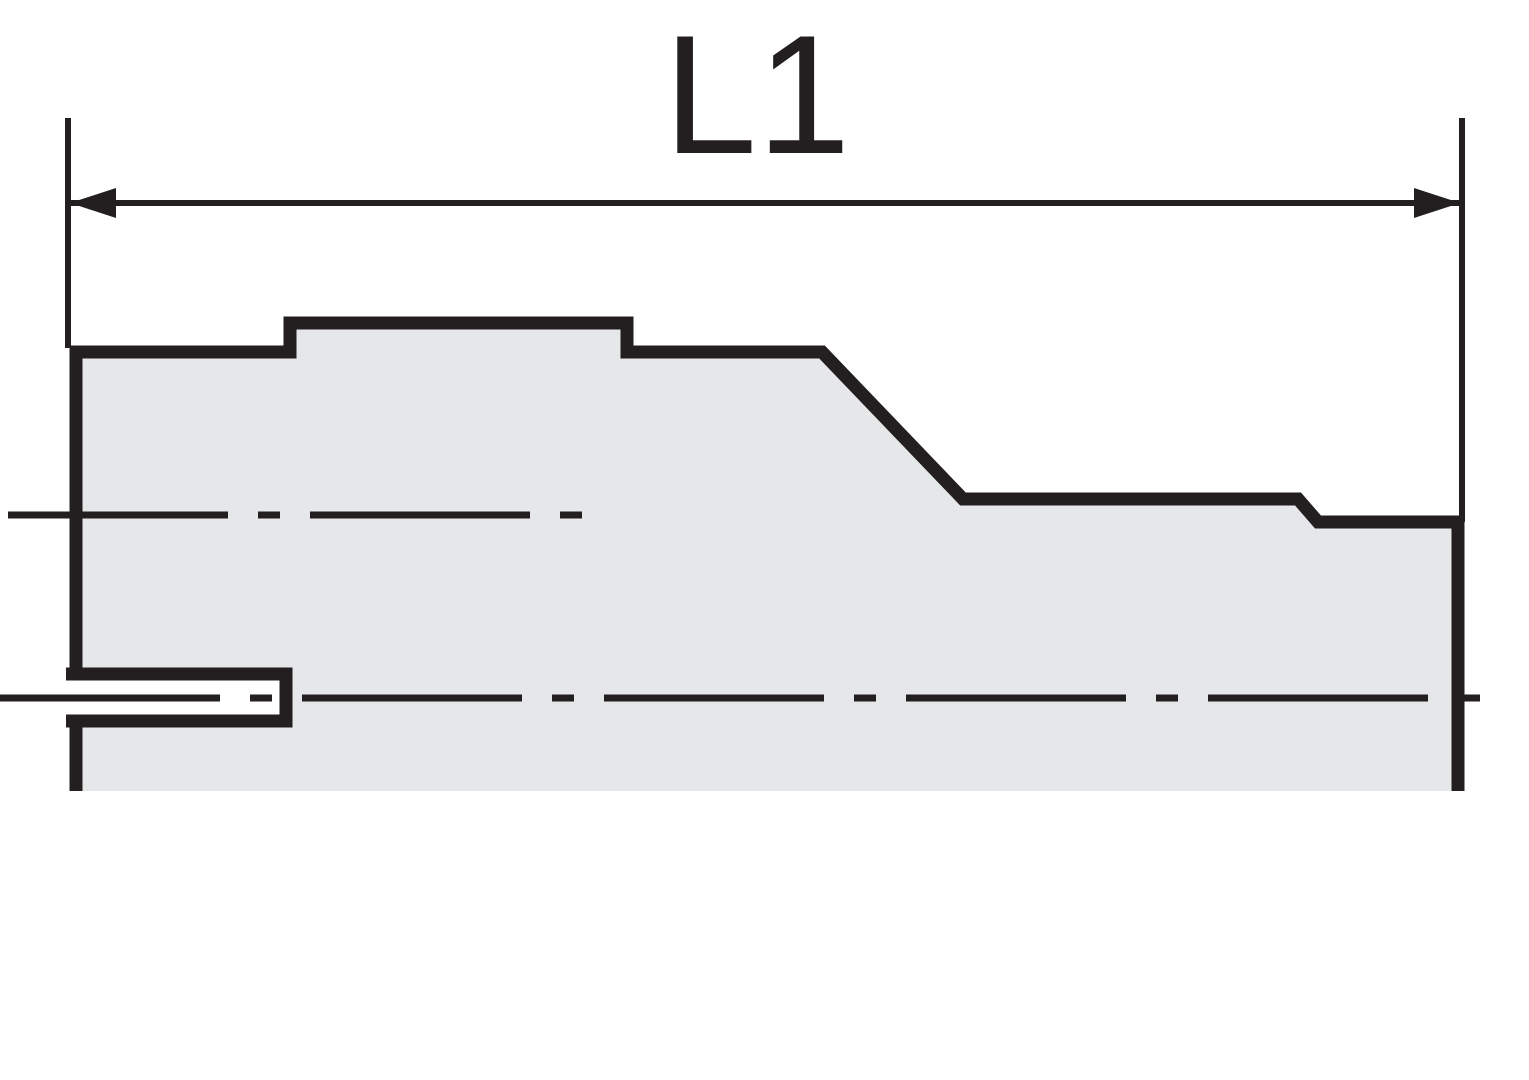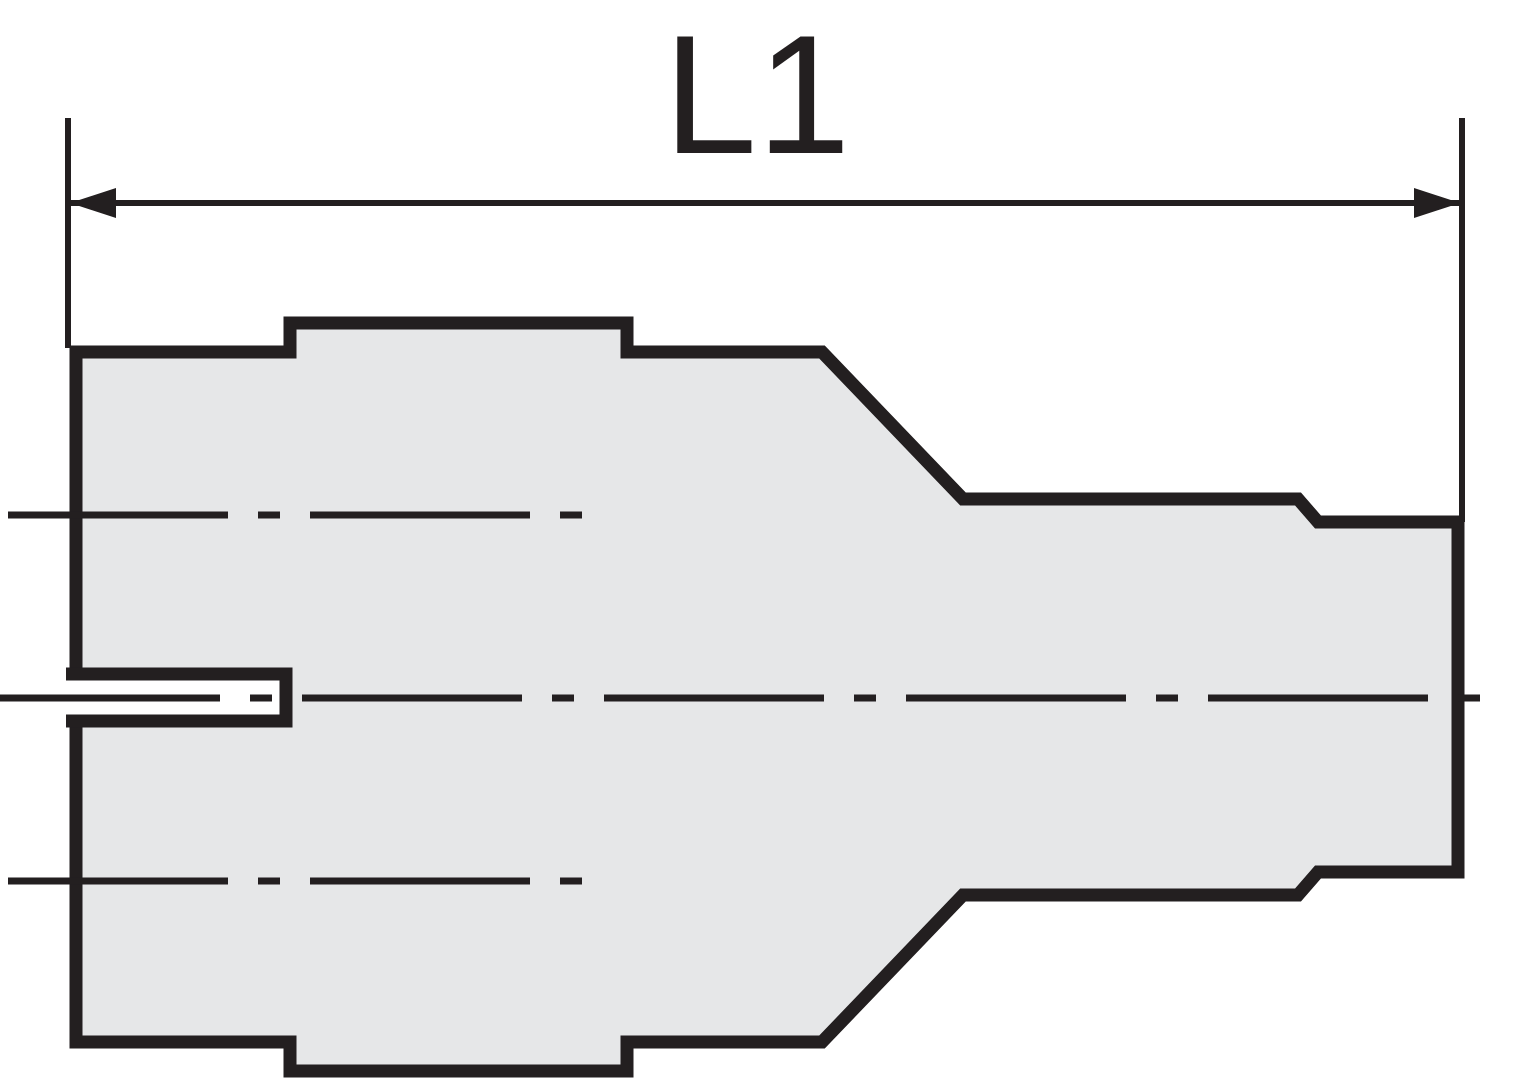--- a/index.html
+++ b/index.html
@@ -3,21 +3,21 @@
 <meta charset="utf-8">
 <style>
   html, body {
     margin: 0;
     padding: 0;
     background: var(--background, #ffffff);
   }
   .canvas {
     position: relative;
     width: 1529px;
-    height: 1080px;
+    height: 791px;
     background: var(--background, #ffffff);
     overflow: hidden;
   }
   svg { display: block; }
 
   .ink-stroke { stroke: var(--ink, #231f20); }
 
   .part    { fill: var(--part_fill, #e6e7e8); }
   .slot    { fill: var(--slot_fill, #ffffff); }
 

